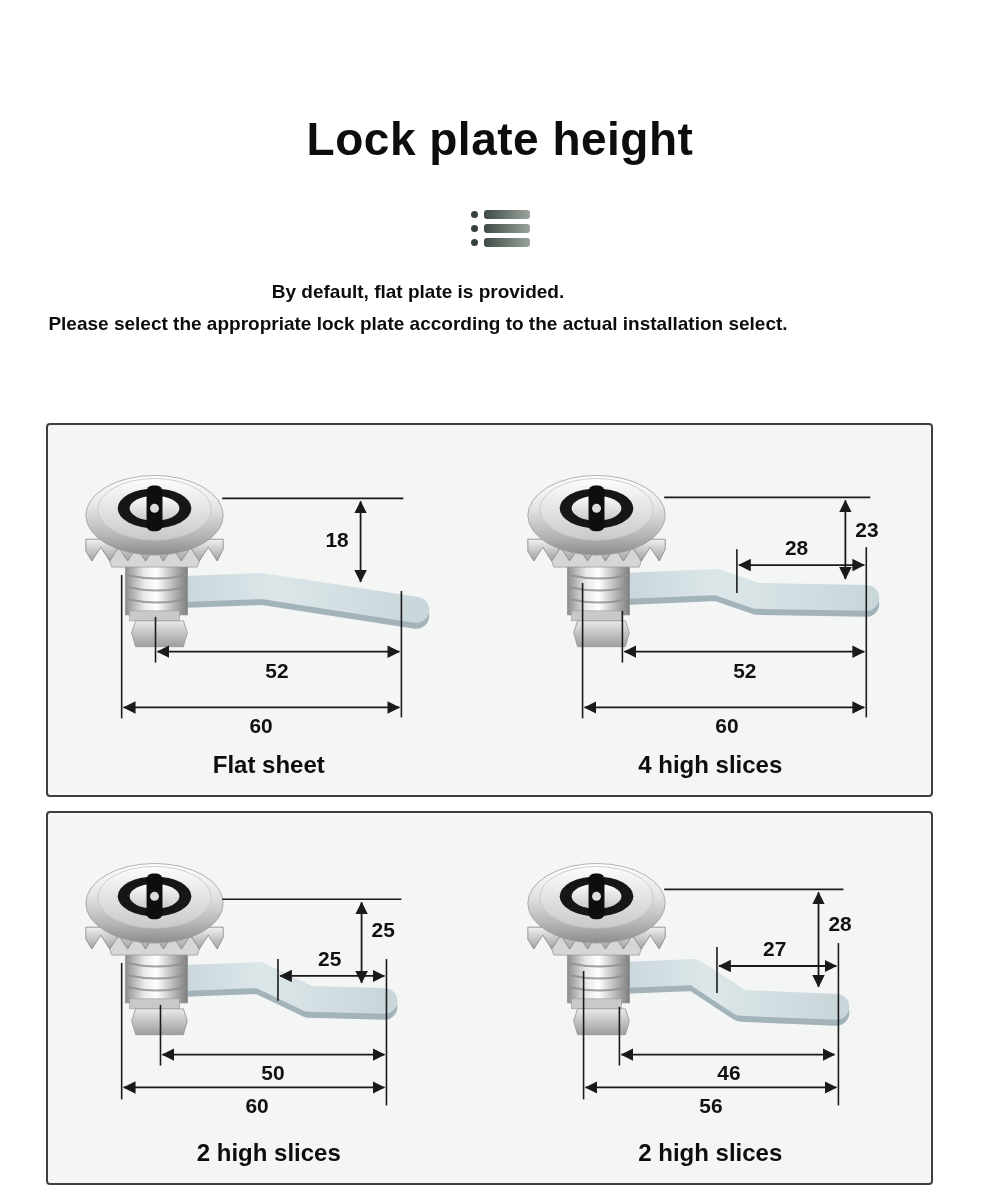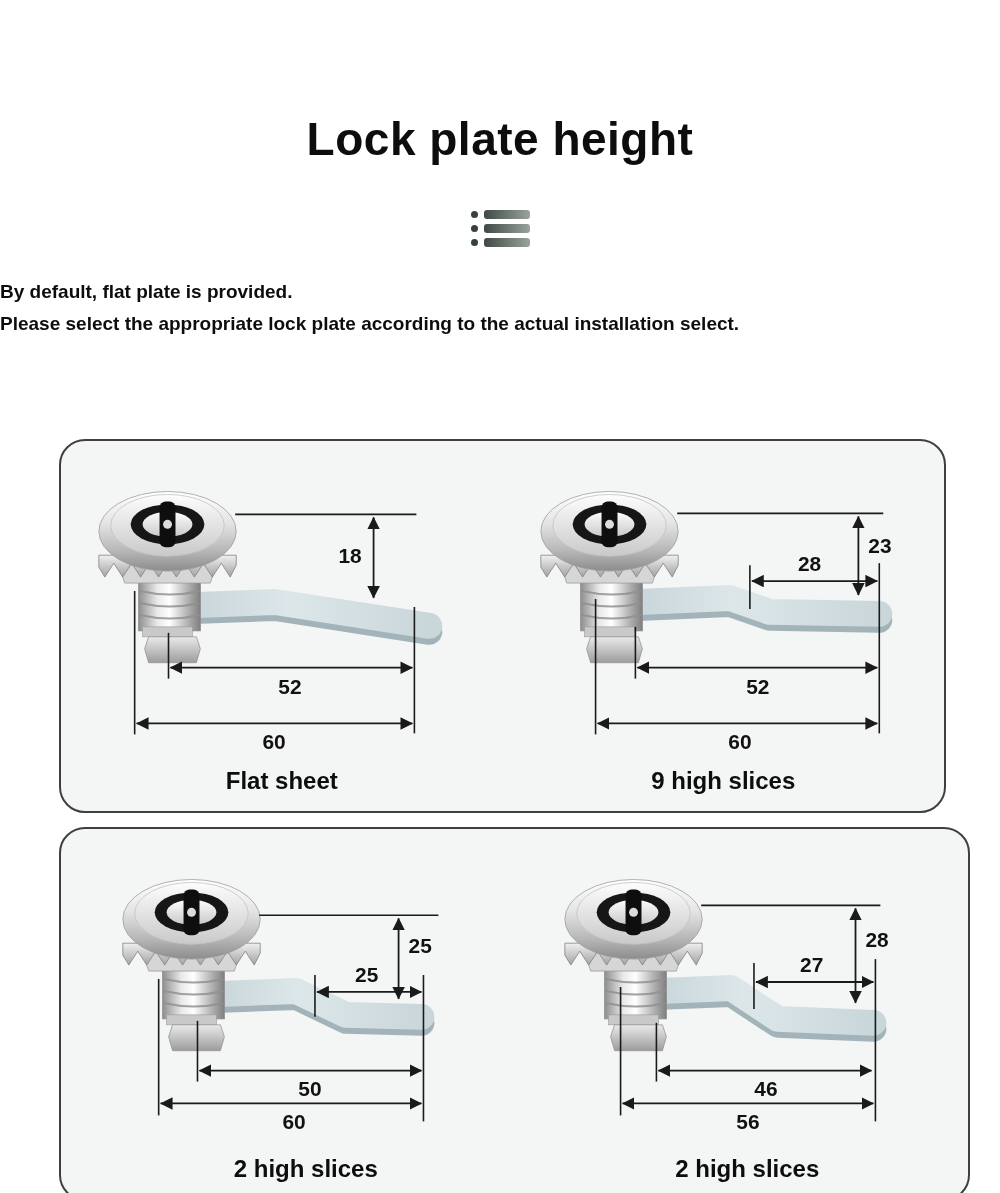--- a/index.html
+++ b/index.html
@@ -17,31 +17,31 @@
   .list-icon {
     position:absolute; top:210px; left:0; width:1000px;
     display:flex; flex-direction:column; align-items:center; gap:5px;
   }
   .list-icon .row { display:flex; align-items:center; gap:6px; }
   .list-icon .dot { width:7px; height:7px; border-radius:50%; background:#37413c; }
   .list-icon .bar {
     width:46px; height:9px; border-radius:3px;
     background:linear-gradient(90deg,#3f4a44,#9aa49d);
   }
-  .subtitle { position:absolute; left:0; width:836px; text-align:left;
+  .subtitle { position:absolute; left:0; width:836px; text-align:center;
     font-size:19px; font-weight:bold; }
   .subtitle.s1 { top:281px; }
   .subtitle.s2 { top:313px; }
   .card {
-    position:absolute; left:59px; width:883px; height:370px;
-    background:#f4f5f5; border:2px solid #3f3f3f; border-radius:26px;
-    display:flex; flex-direction:row;margin-top:16px;
+    position:absolute; left:46px; width:883px; height:370px;
+    background:#f4f5f5; border:2px solid #3f3f3f; border-radius:4px;
+    display:flex; flex-direction:row;
   }
   .card.c1 { top:423px; }
-  .card.c2 { top:811px;padding-left:24px; }
+  .card.c2 { top:811px; }
   .panel { width:50%; height:100%; display:flex; flex-direction:column; align-items:center; }
   .panel svg.diagram { display:block; width:441px; height:312px; }
   .caption {
     margin-top:14px; font-size:24px; font-weight:bold; text-align:center;
   }
   .dim-line { stroke:#1a1a1a; stroke-width:1.8; }
   .ref-line { stroke:#1a1a1a; stroke-width:1.6; }
   .dim-text { font:bold 21px "Liberation Sans", sans-serif; fill:#111111; }
   .lev-under { fill:none; stroke:#a3b3ba; stroke-width:26; stroke-linecap:round; stroke-linejoin:round; }
   .lev-main  { fill:none; stroke:url(#levGrad); stroke-width:26; stroke-linecap:round; stroke-linejoin:round; }
@@ -163,21 +163,21 @@
         <line class="dim-line" x1="250" y1="140" x2="376" y2="140" marker-start="url(#arr)" marker-end="url(#arr)"></line>
         <text class="dim-text" x="308" y="130" text-anchor="middle">28</text>
         <line class="ref-line" x1="133" y1="186" x2="133" y2="238"></line>
         <line class="dim-line" x1="135" y1="227" x2="376" y2="227" marker-start="url(#arr)" marker-end="url(#arr)"></line>
         <text class="dim-text" x="256" y="253" text-anchor="middle">52</text>
         <line class="ref-line" x1="93" y1="158" x2="93" y2="294"></line>
         <line class="dim-line" x1="95" y1="283" x2="376" y2="283" marker-start="url(#arr)" marker-end="url(#arr)"></line>
         <text class="dim-text" x="238" y="309" text-anchor="middle">60</text>
       </g>
     </svg>
-    <div class="caption">9 high slices</div>
+    <div class="caption">4 high slices</div>
   </div>
 </div>
 
 <div class="card c2">
 
   <div class="panel">
     <svg class="diagram" viewBox="0 0 443 312">
       <g>
         <path class="lev-under" d="M112,172 L212,168 L262,192 L338,194"></path>
         <path class="lev-main" d="M112,166 L212,162 L262,186 L338,188"></path>

